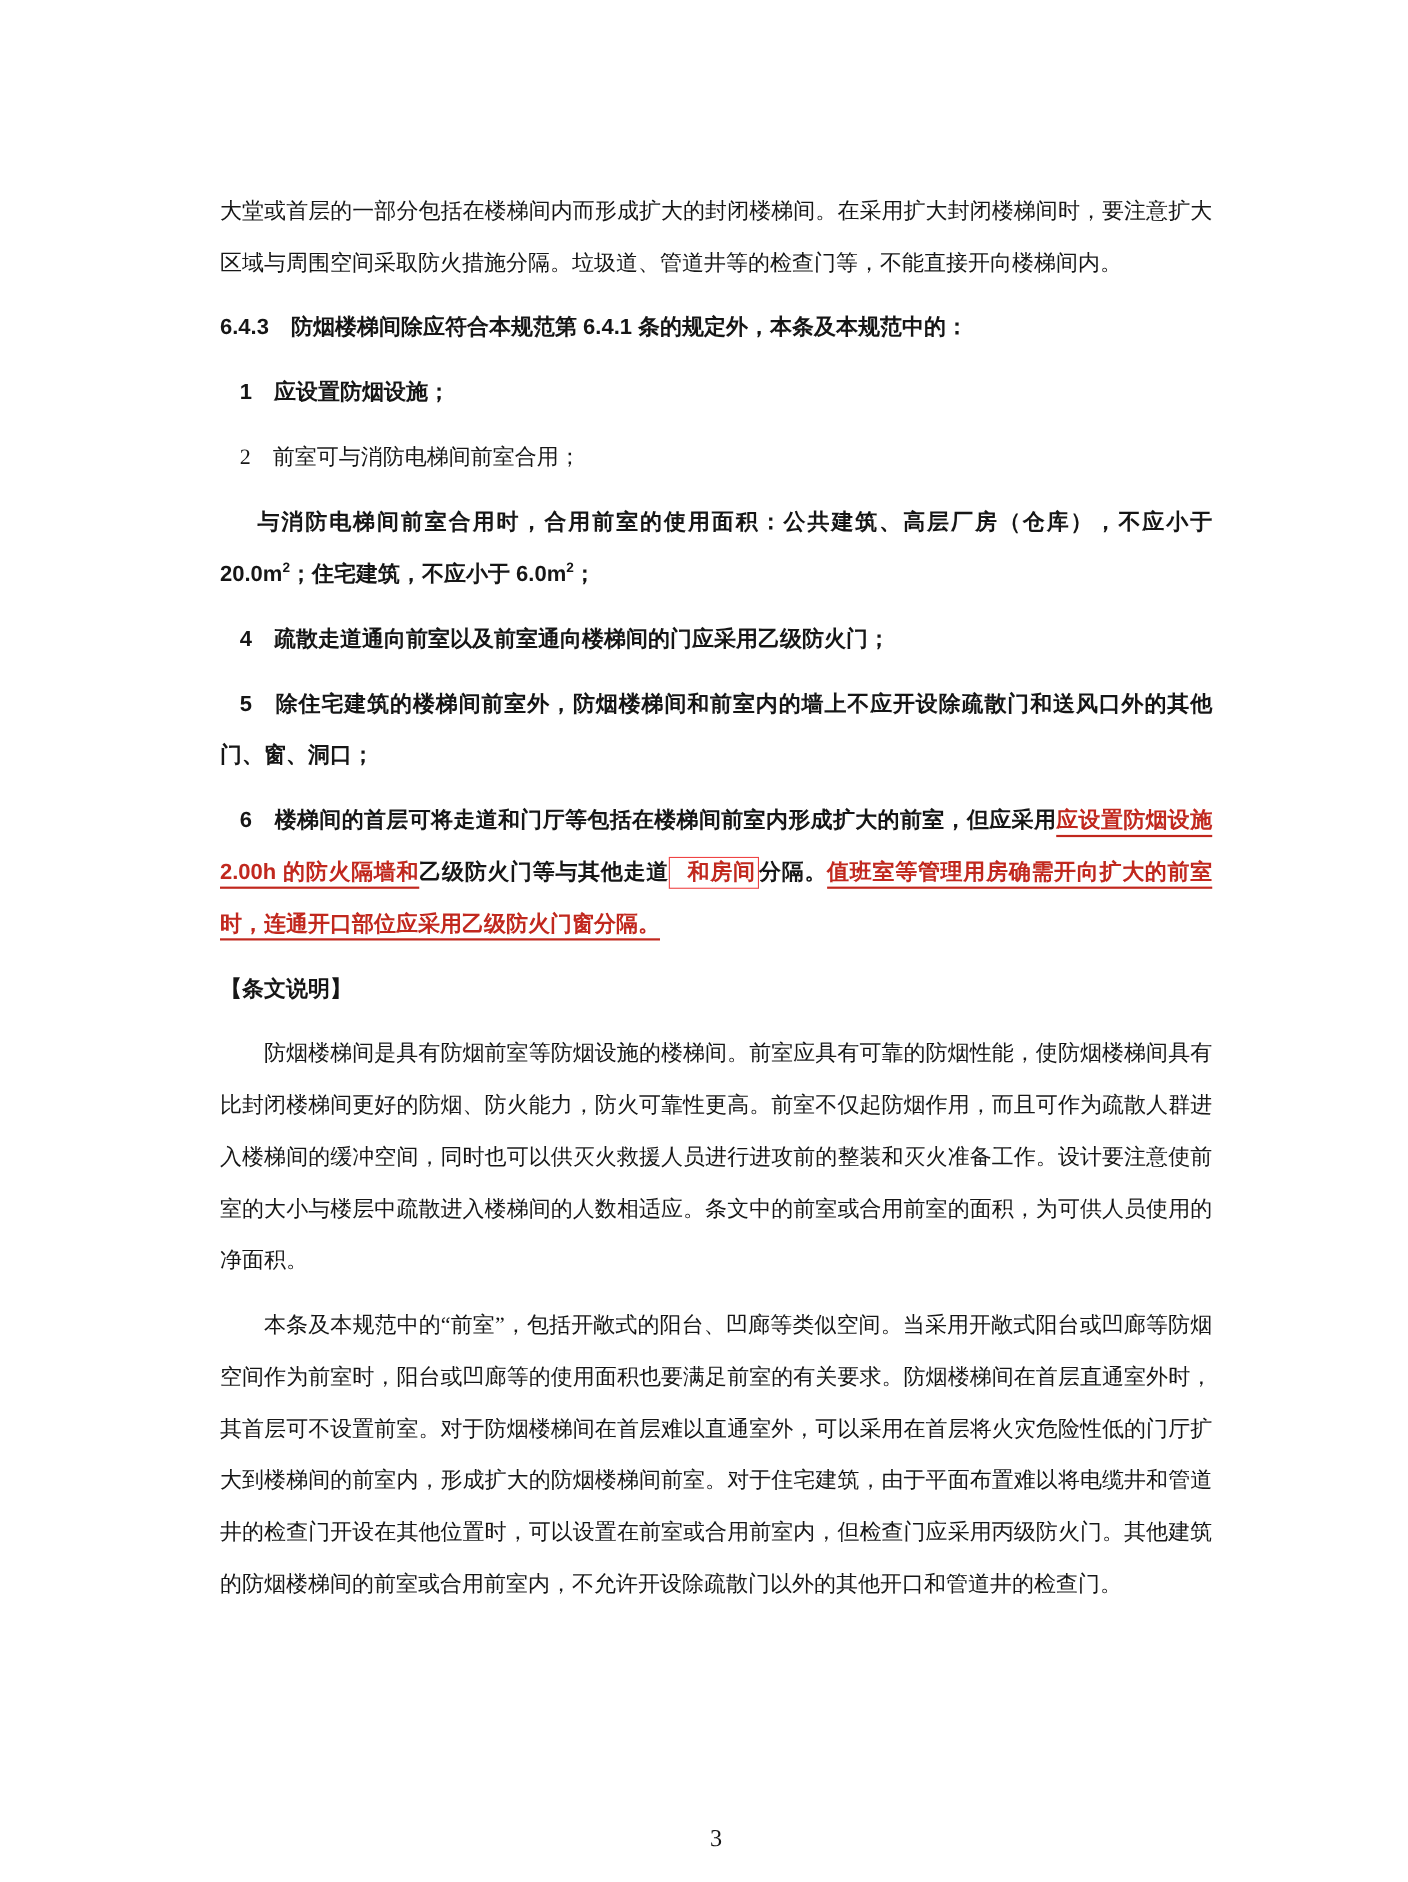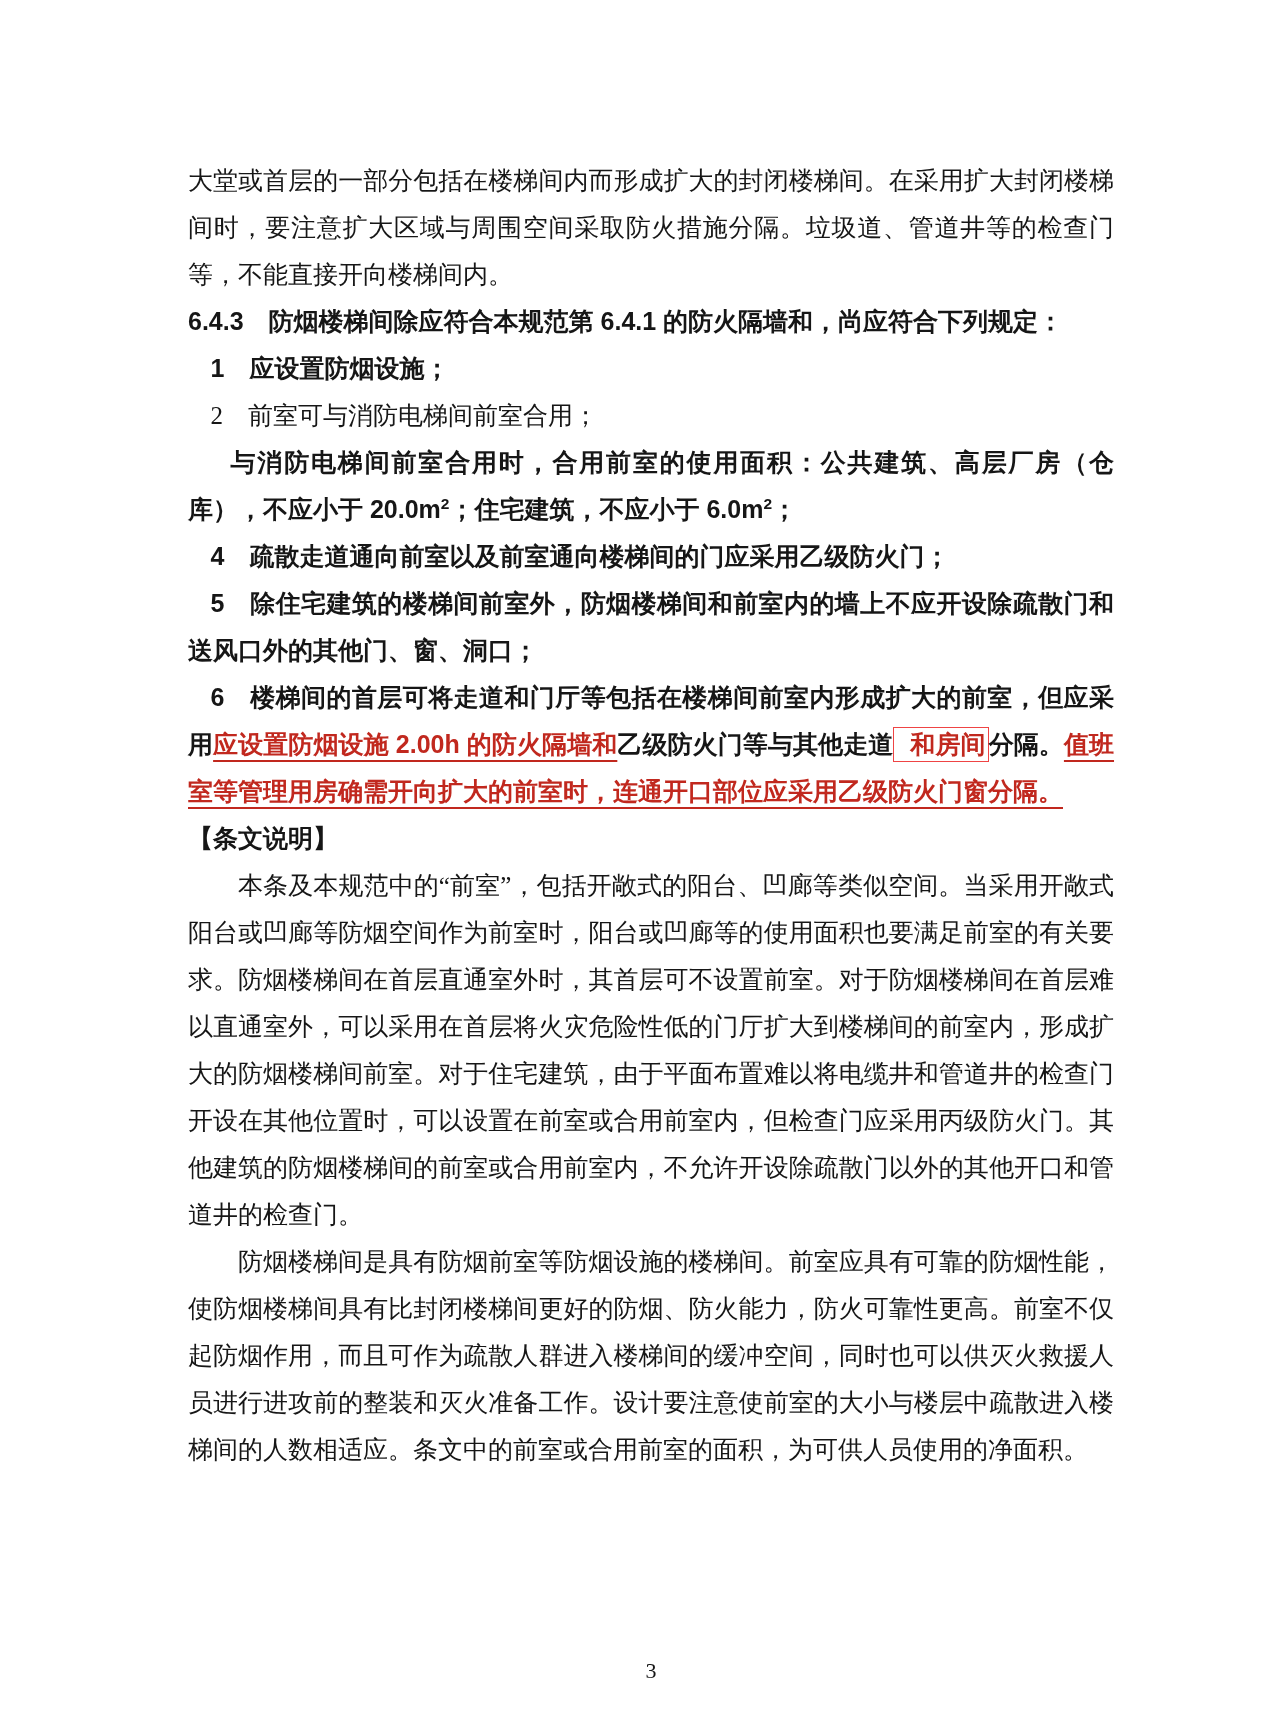--- a/index.html
+++ b/index.html
@@ -10,22 +10,22 @@
     background: #ffffff;
     overflow: hidden;
   }
   .content {
     position: absolute;
     left: 188px;
     top: 157px;
     width: 926px;
   }
   p.para {
-    margin: 0;
-    font-size: 25px;
+    margin: 12px;
+    font-size: 20px;
     line-height: 47px;
     color: #161616;
     text-align: justify;
     text-align-last: left;
     font-family: "Liberation Serif", "DejaVu Serif", serif;
   }
   p.para.bold {
     font-family: "Liberation Sans", "DejaVu Sans", sans-serif;
     font-weight: 700;
   }
@@ -54,25 +54,25 @@
     line-height: 30px;
     color: #161616;
   }
 </style>
 </head>
 <body>
 
 <div class="page">
   <div class="content">
       <p class="para"><span>大堂或首层的一部分包括在楼梯间内而形成扩大的封闭楼梯间。在采用扩大封闭楼梯间时，要注意扩大区域与周围空间采取防火措施分隔。垃圾道、管道井等的检查门等，不能直接开向楼梯间内。</span></p>
-      <p class="para bold"><span>6.4.3　防烟楼梯间除应符合本规范第 6.4.1 的防火隔墙和，尚应符合下列规定：</span></p>
+      <p class="para bold"><span>6.4.3　防烟楼梯间除应符合本规范第 6.4.1 条的规定外，本条及本规范中的：</span></p>
       <p class="para bold indent-item"><span>1　应设置防烟设施；</span></p>
       <p class="para indent-item"><span>2　前室可与消防电梯间前室合用；</span></p>
       <p class="para bold indent-sub"><span>与消防电梯间前室合用时，合用前室的使用面积：公共建筑、高层厂房（仓库），不应小于 20.0m</span><sup>2</sup><span>；住宅建筑，不应小于 6.0m</span><sup>2</sup><span>；</span></p>
       <p class="para bold indent-item"><span>4　疏散走道通向前室以及前室通向楼梯间的门应采用乙级防火门；</span></p>
       <p class="para bold indent-item"><span>5　除住宅建筑的楼梯间前室外，防烟楼梯间和前室内的墙上不应开设除疏散门和送风口外的其他门、窗、洞口；</span></p>
       <p class="para bold indent-item"><span>6　楼梯间的首层可将走道和门厅等包括在楼梯间前室内形成扩大的前室，但应采用</span><span class="run-red run-underline">应设置防烟设施 2.00h 的防火隔墙和</span><span>乙级防火门等与其他走道</span><span class="run-red run-boxed">和房间</span><span>分隔。</span><span class="run-red run-underline">值班室等管理用房确需开向扩大的前室时，连通开口部位应采用乙级防火门窗分隔。</span></p>
       <p class="para bold"><span>【条文说明】</span></p>
+      <p class="para indent-body"><span>防烟楼梯间是具有防烟前室等防烟设施的楼梯间。前室应具有可靠的防烟性能，使防烟楼梯间具有比封闭楼梯间更好的防烟、防火能力，防火可靠性更高。前室不仅起防烟作用，而且可作为疏散人群进入楼梯间的缓冲空间，同时也可以供灭火救援人员进行进攻前的整装和灭火准备工作。设计要注意使前室的大小与楼层中疏散进入楼梯间的人数相适应。条文中的前室或合用前室的面积，为可供人员使用的净面积。</span></p>
       <p class="para indent-body"><span>本条及本规范中的“前室”，包括开敞式的阳台、凹廊等类似空间。当采用开敞式阳台或凹廊等防烟空间作为前室时，阳台或凹廊等的使用面积也要满足前室的有关要求。防烟楼梯间在首层直通室外时，其首层可不设置前室。对于防烟楼梯间在首层难以直通室外，可以采用在首层将火灾危险性低的门厅扩大到楼梯间的前室内，形成扩大的防烟楼梯间前室。对于住宅建筑，由于平面布置难以将电缆井和管道井的检查门开设在其他位置时，可以设置在前室或合用前室内，但检查门应采用丙级防火门。其他建筑的防烟楼梯间的前室或合用前室内，不允许开设除疏散门以外的其他开口和管道井的检查门。</span></p>
-      <p class="para indent-body"><span>防烟楼梯间是具有防烟前室等防烟设施的楼梯间。前室应具有可靠的防烟性能，使防烟楼梯间具有比封闭楼梯间更好的防烟、防火能力，防火可靠性更高。前室不仅起防烟作用，而且可作为疏散人群进入楼梯间的缓冲空间，同时也可以供灭火救援人员进行进攻前的整装和灭火准备工作。设计要注意使前室的大小与楼层中疏散进入楼梯间的人数相适应。条文中的前室或合用前室的面积，为可供人员使用的净面积。</span></p>
     </div>
   <div class="footer">3</div>
 </div>
 
 </body></html>

